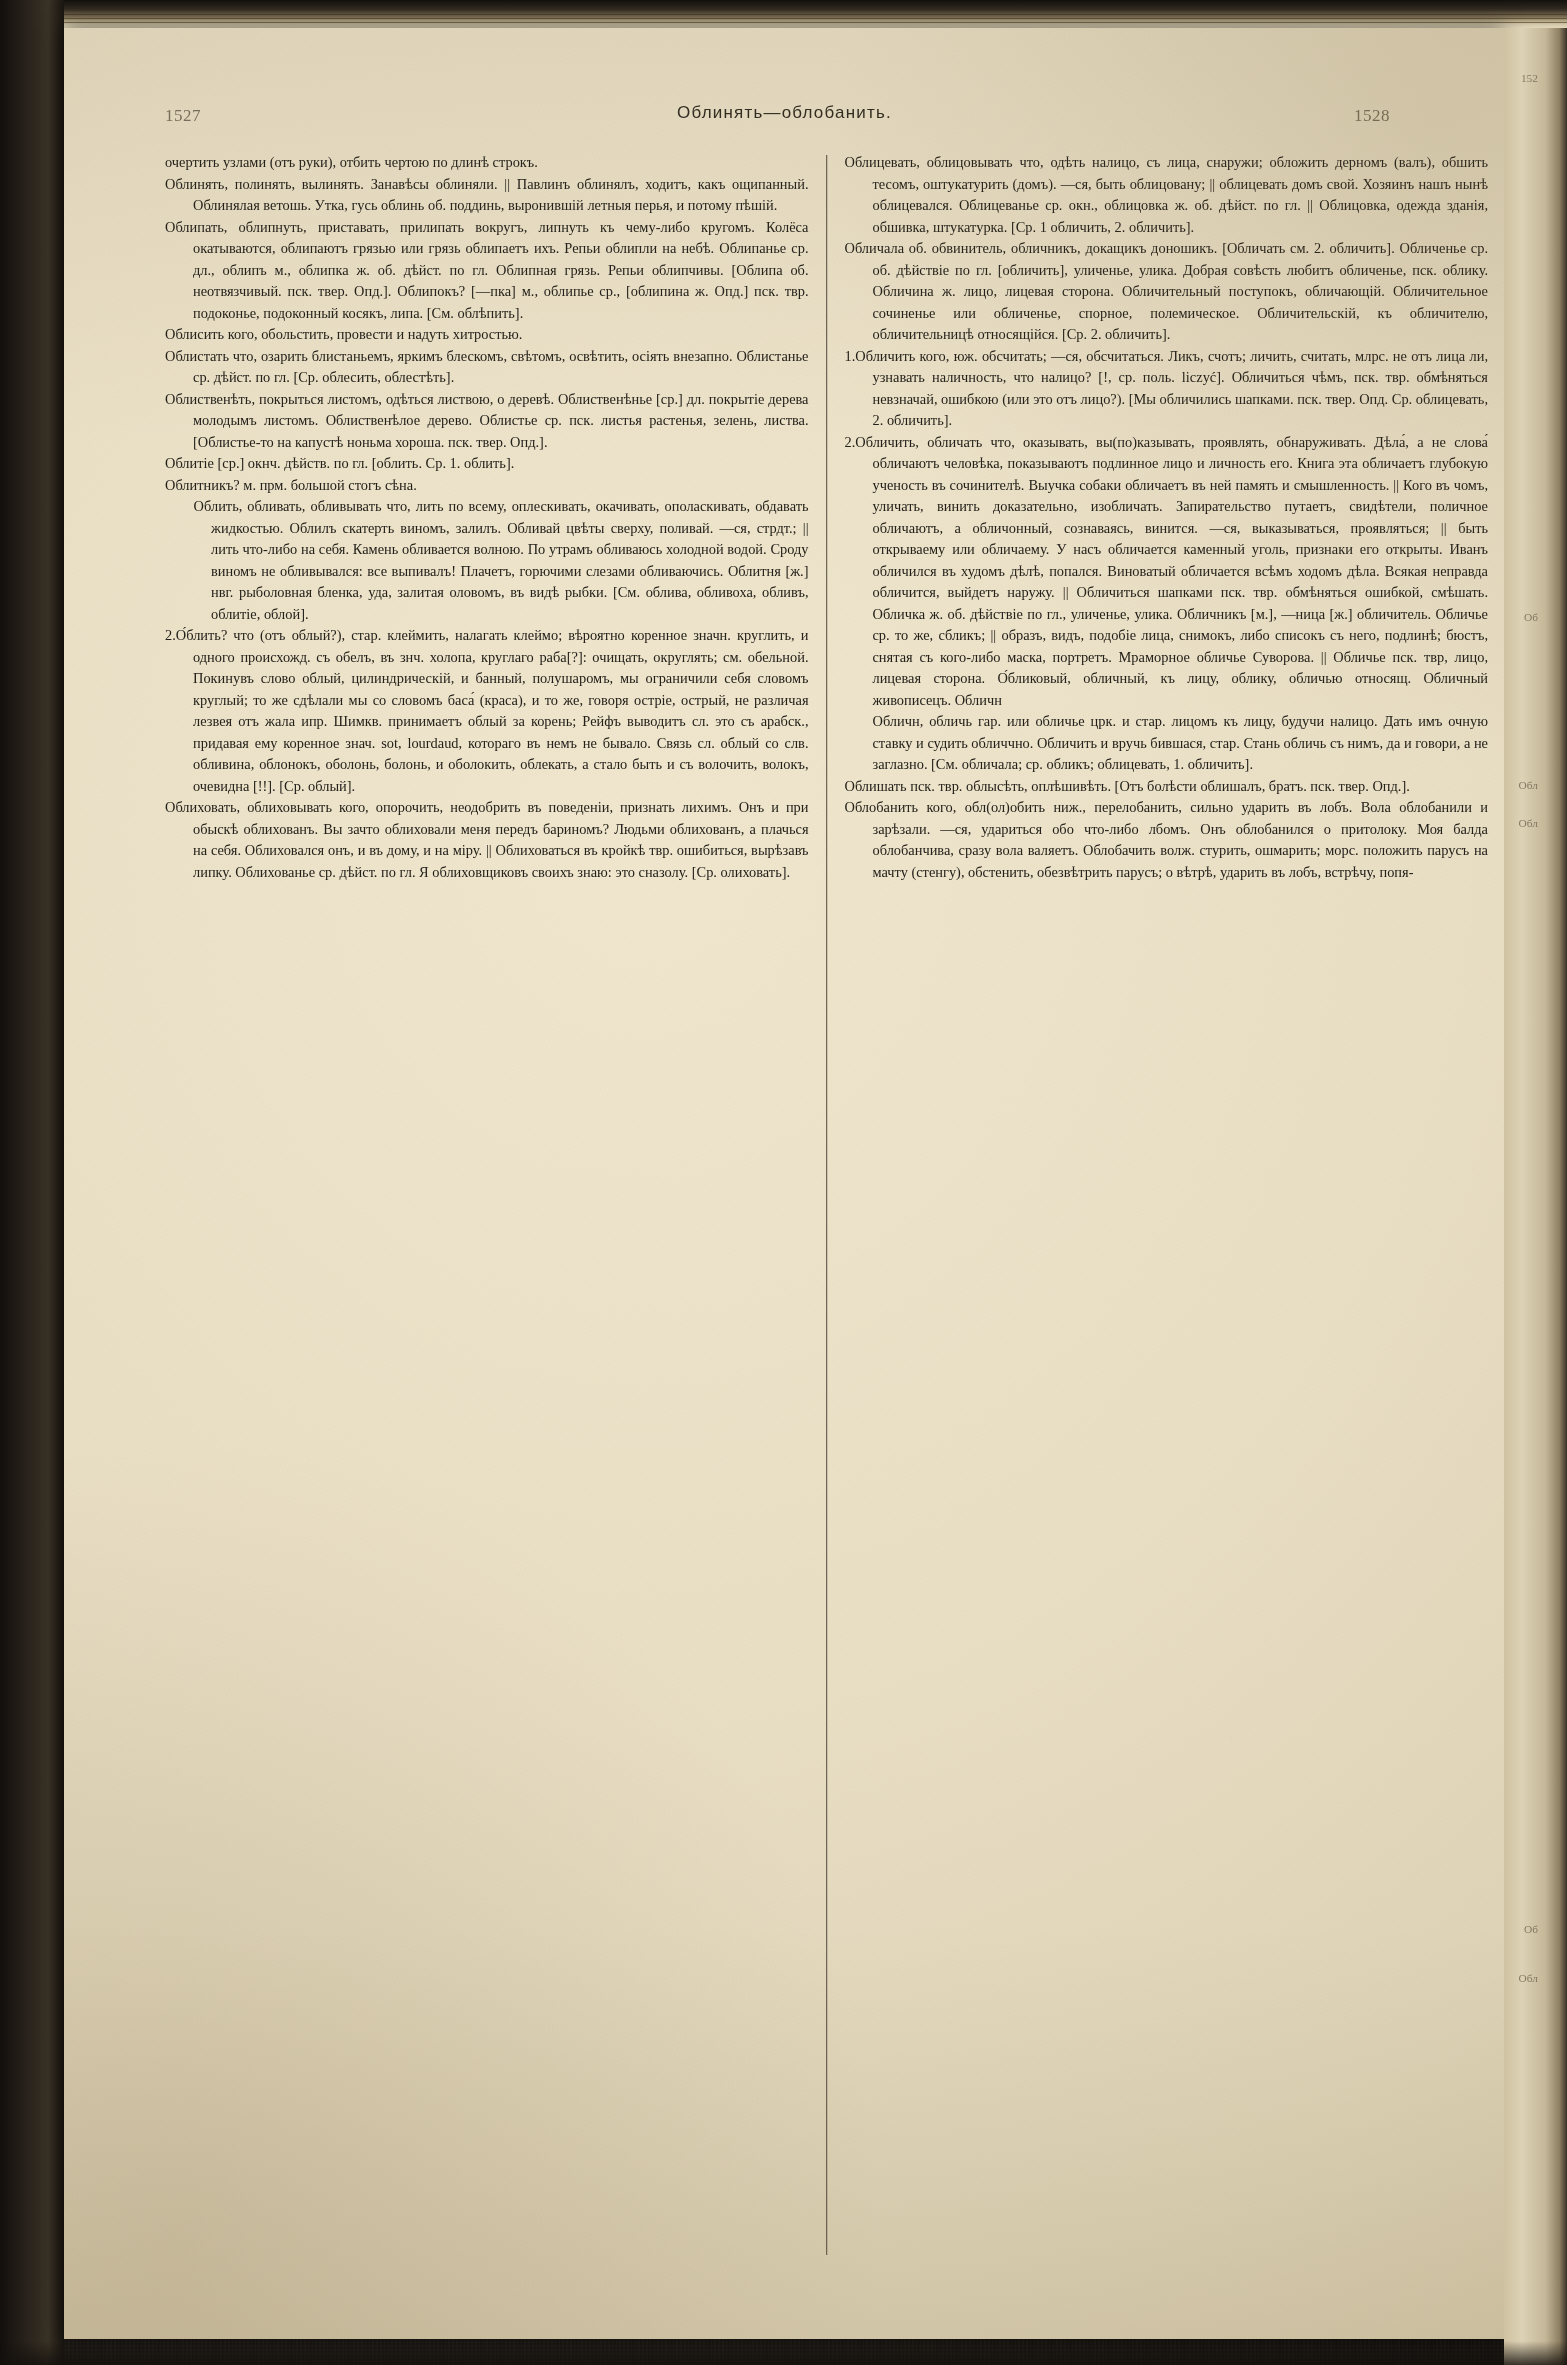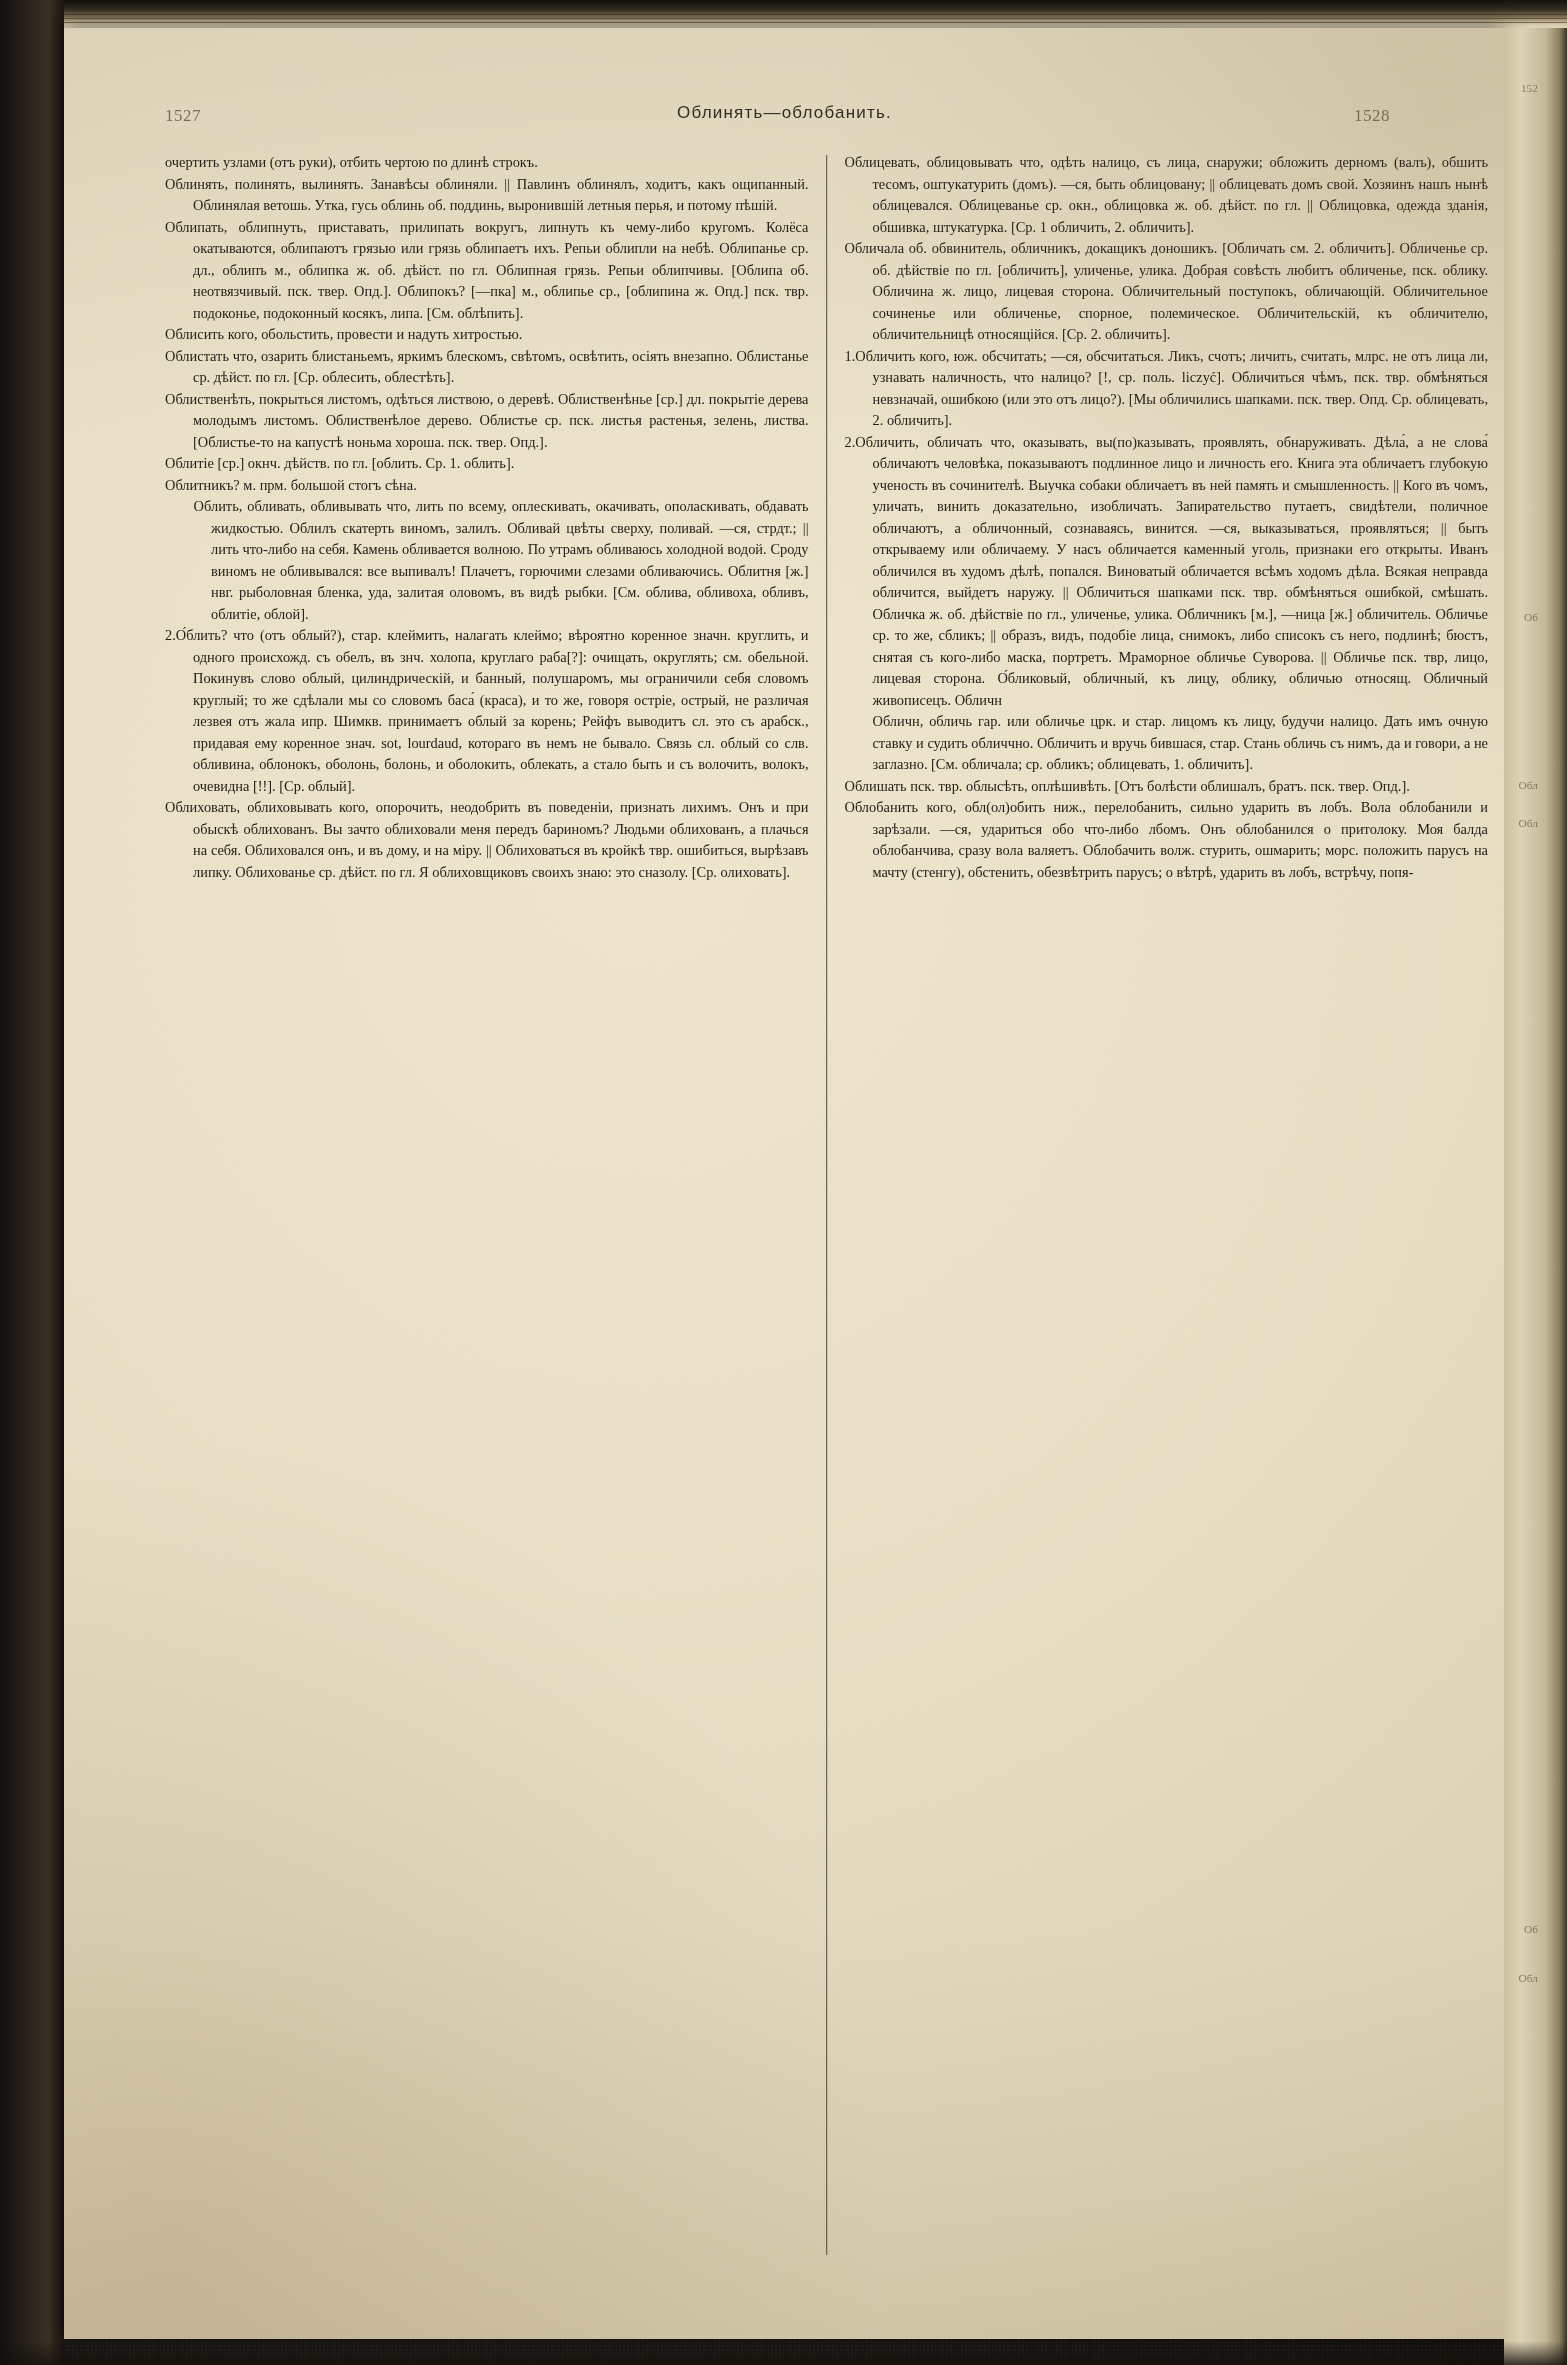--- a/index.html
+++ b/index.html
@@ -268,21 +268,21 @@
         <p class="entry">Облишать пск. твр. облысѣть, оплѣшивѣть. [Отъ болѣсти облишалъ, братъ. пск. твер. Опд.].</p>
 
         <p class="entry">Облобанить кого, обл(ол)обить ниж., перелобанить, сильно ударить въ лобъ. Вола облобанили и зарѣзали. —ся, удариться обо что-либо лбомъ. Онъ облобанился о притолоку. Моя балда облобанчива, сразу вола валяетъ. Облобачить волж. стурить, ошмарить; морс. положить парусъ на мачту (стенгу), обстенить, обезвѣтрить парусъ; о вѣтрѣ, ударить въ лобъ, встрѣчу, попя-</p>
       </div>
     </div>
 
     <div class="age-wash"></div>
   </div>
 
   <div class="right-bleed">
-    <div class="bleed-text" style="top:54px">152</div>
+    <div class="bleed-text" style="top:44px">152</div>
     <div class="bleed-text" style="top:583px">Об</div>
     <div class="bleed-text" style="top:751px">Обл</div>
     <div class="bleed-text" style="top:789px">Обл</div>
     <div class="bleed-text" style="top:1895px">Об</div>
     <div class="bleed-text" style="top:1944px">Обл</div>
   </div>
 
   <div class="bottom-shade"></div>
 </div>
 

